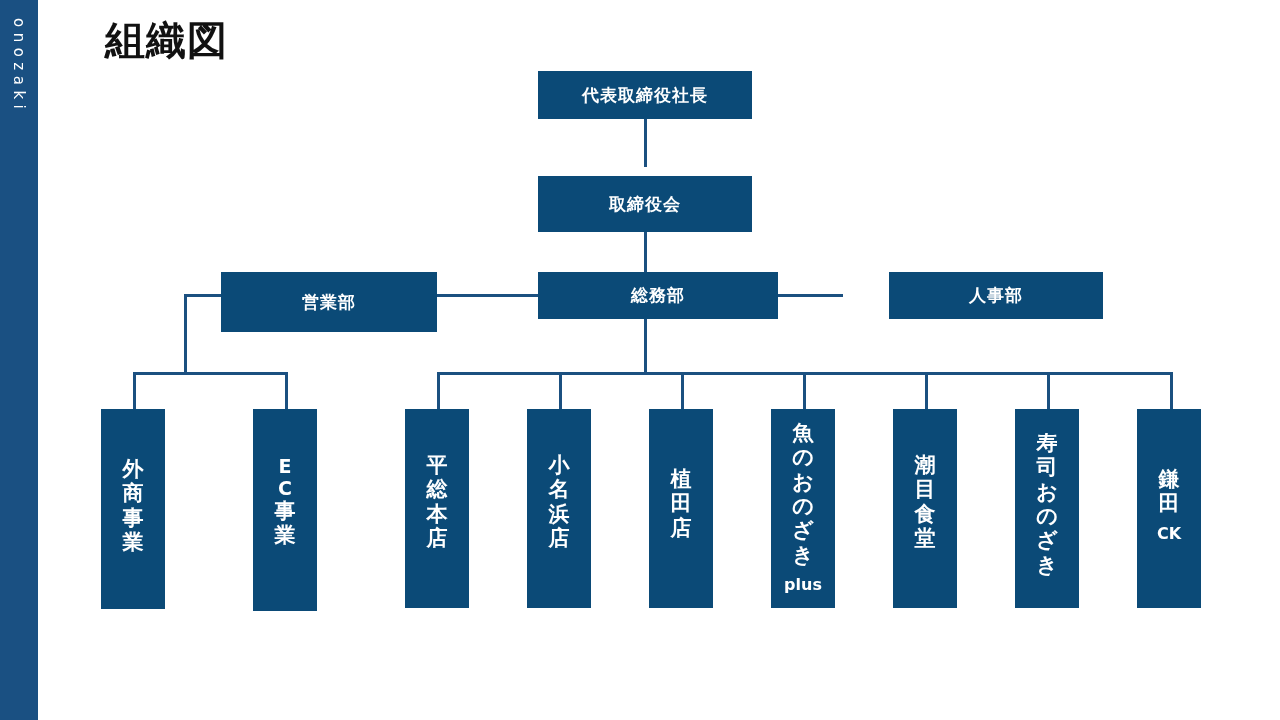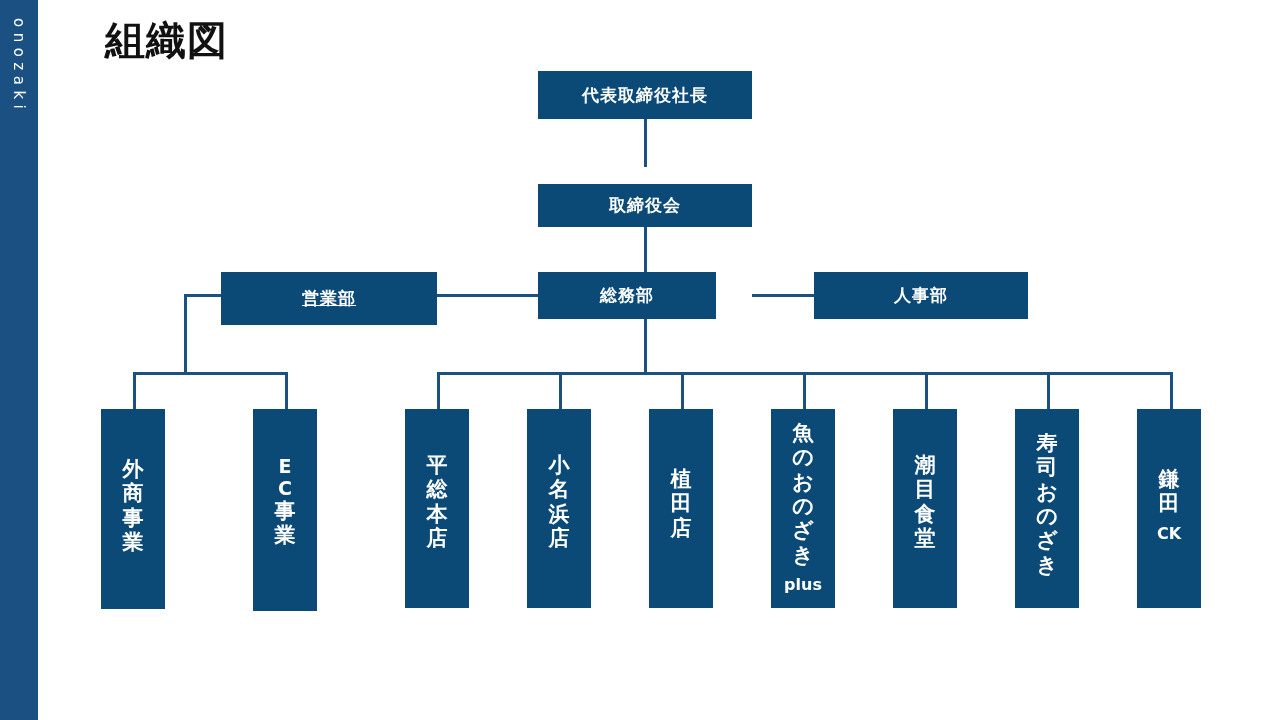--- a/index.html
+++ b/index.html
@@ -134,33 +134,33 @@
   <div class="line v" style="left:681px; top:372px; height:38px;"></div>
   <div class="line v" style="left:803px; top:372px; height:38px;"></div>
   <div class="line v" style="left:925px; top:372px; height:38px;"></div>
   <div class="line v" style="left:1047px; top:372px; height:38px;"></div>
   <div class="line v" style="left:1170px; top:372px; height:38px;"></div>
 
   <div class="node h" style="left:538px; top:71px; width:214px; height:48px;align-items:center;">
     <span>代表取締役社長</span>
   </div>
 
-  <div class="node h" style="left:538px; top:184px; width:214px; height:43px;">
+  <div class="node h" style="left:538px; top:176px; width:214px; height:56px;">
     <span>取締役会</span>
   </div>
 
-  <div class="node h" style="left:221px; top:272px; width:216px; height:53px;text-decoration:underline;">
+  <div class="node h" style="left:221px; top:272px; width:216px; height:60px;">
     <span>営業部</span>
   </div>
 
-  <div class="node h" style="left:538px; top:272px; width:178px; height:47px;">
+  <div class="node h" style="left:538px; top:272px; width:240px; height:47px;">
     <span>総務部</span>
   </div>
 
-  <div class="node h" style="left:814px; top:272px; width:214px; height:47px;">
+  <div class="node h" style="left:889px; top:272px; width:214px; height:47px;">
     <span>人事部</span>
   </div>
 
   <div class="node v" style="left:101px; top:409px; width:64px; height:200px; padding-top:48px;">
     <div class="vstack">
         <span class="ch">外</span>
         <span class="ch">商</span>
         <span class="ch">事</span>
         <span class="ch">業</span>
       </div>

